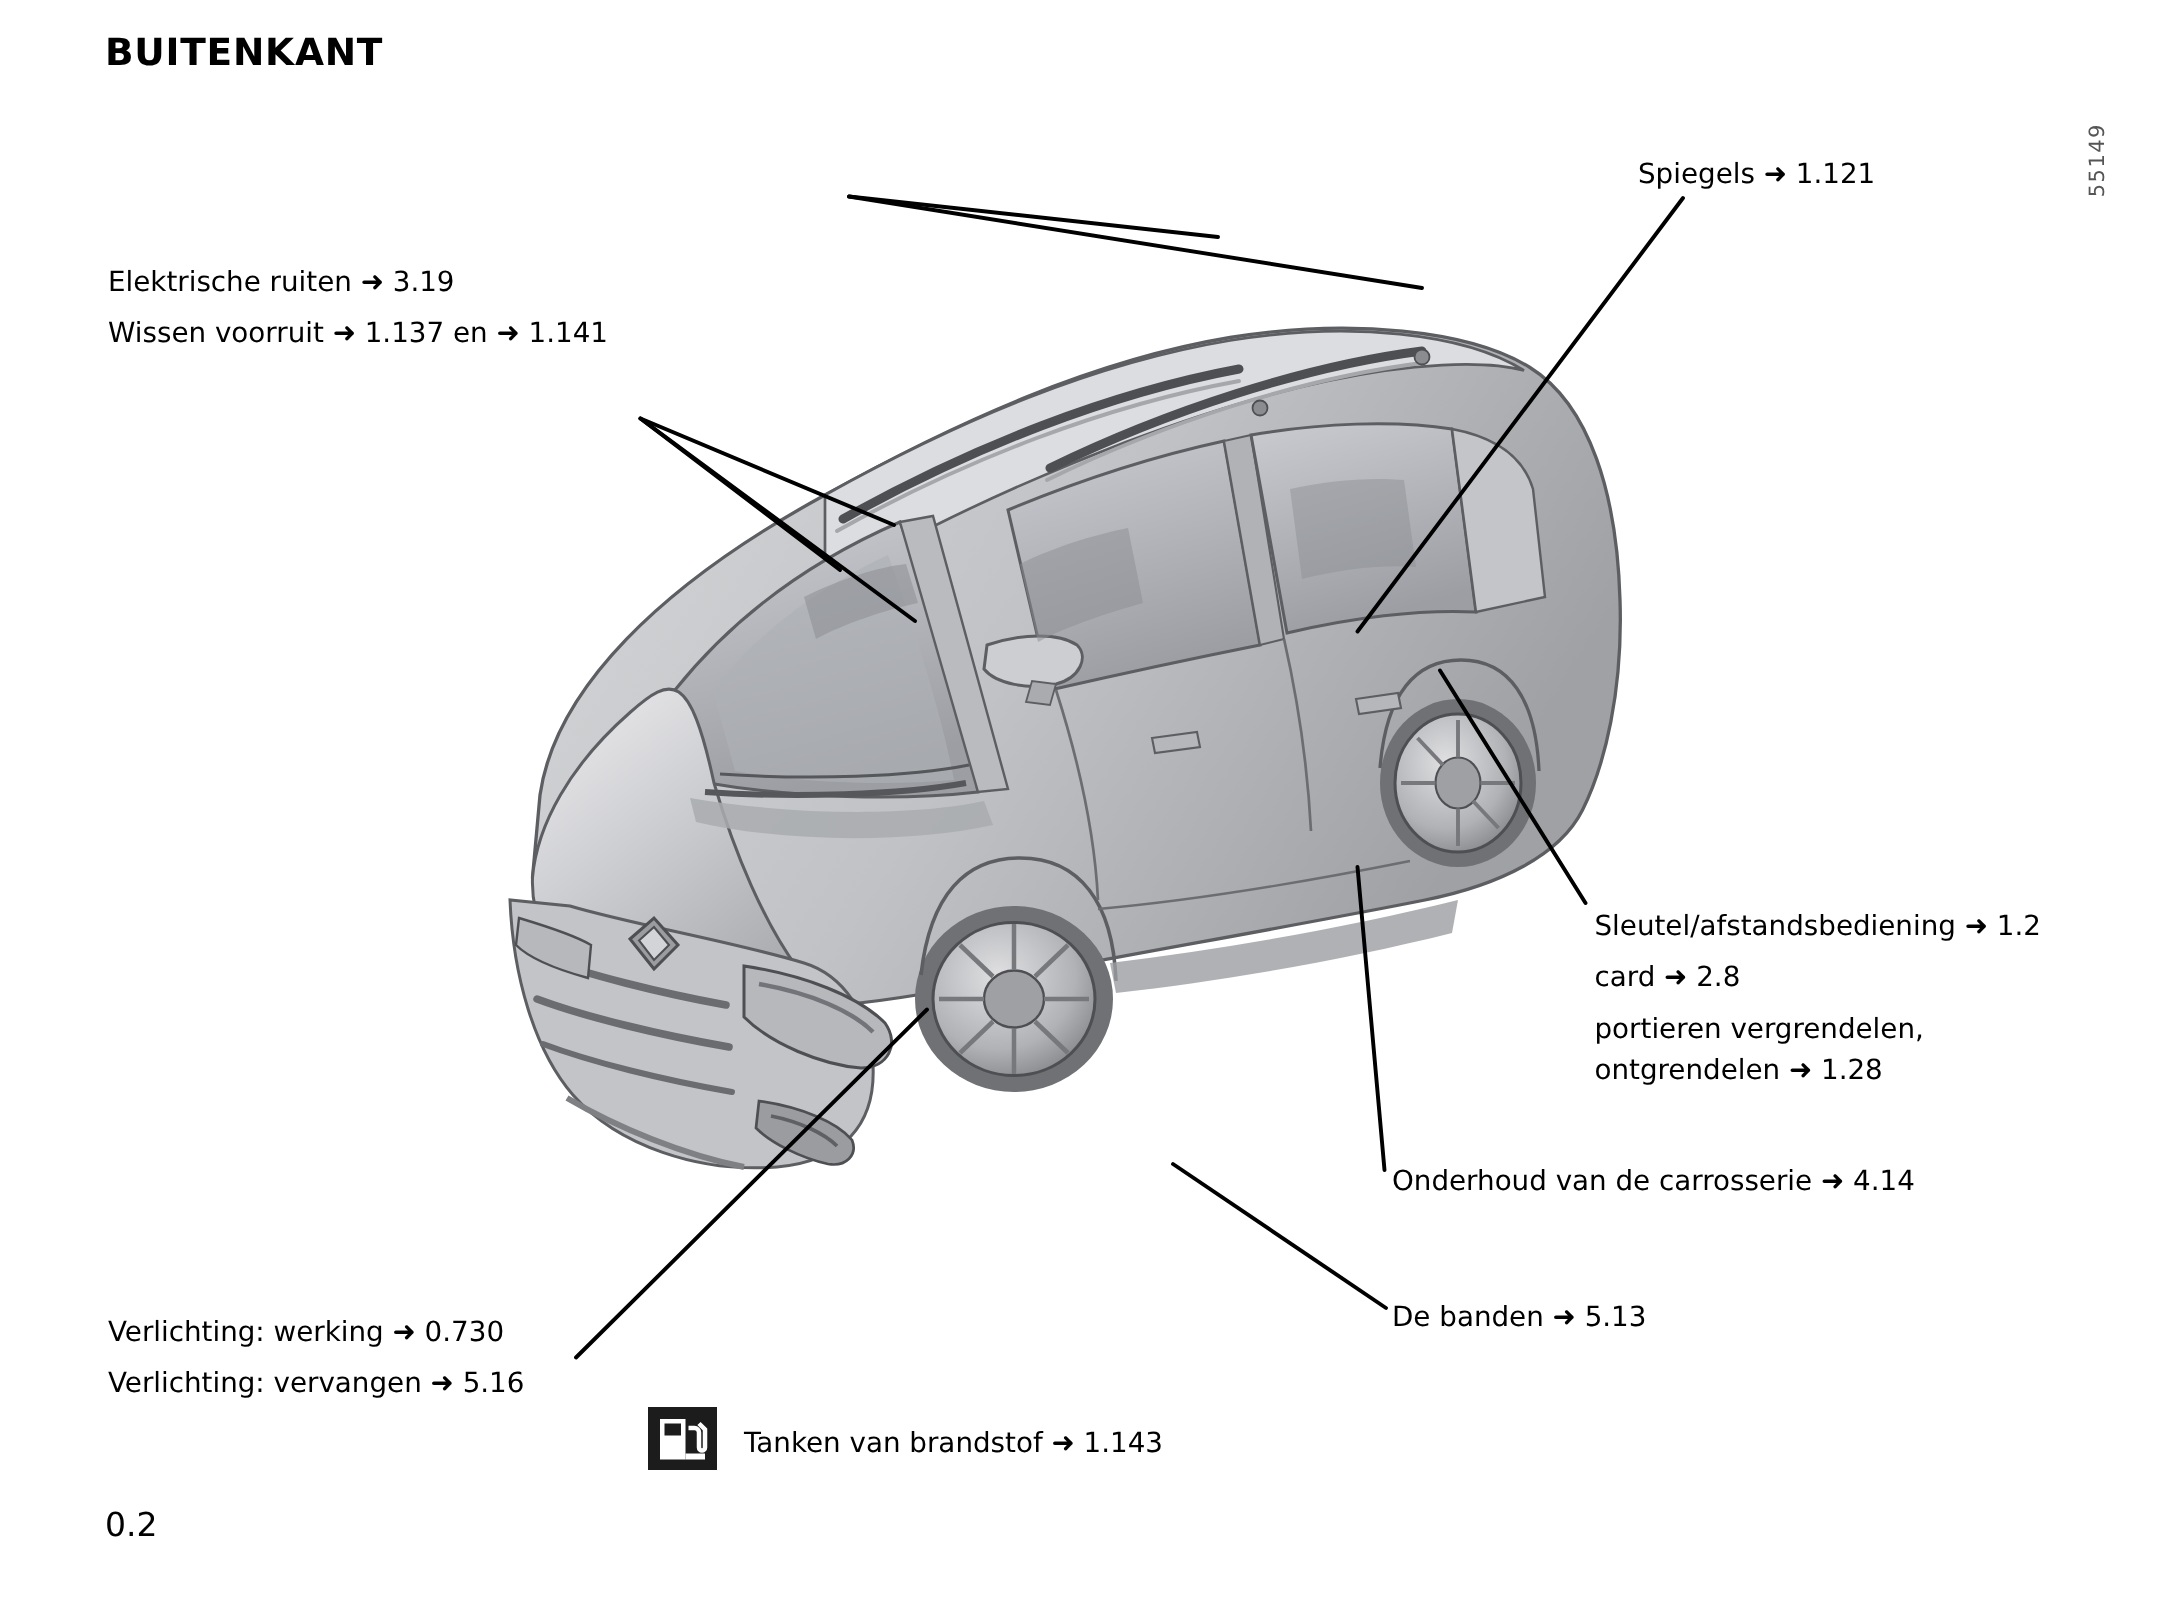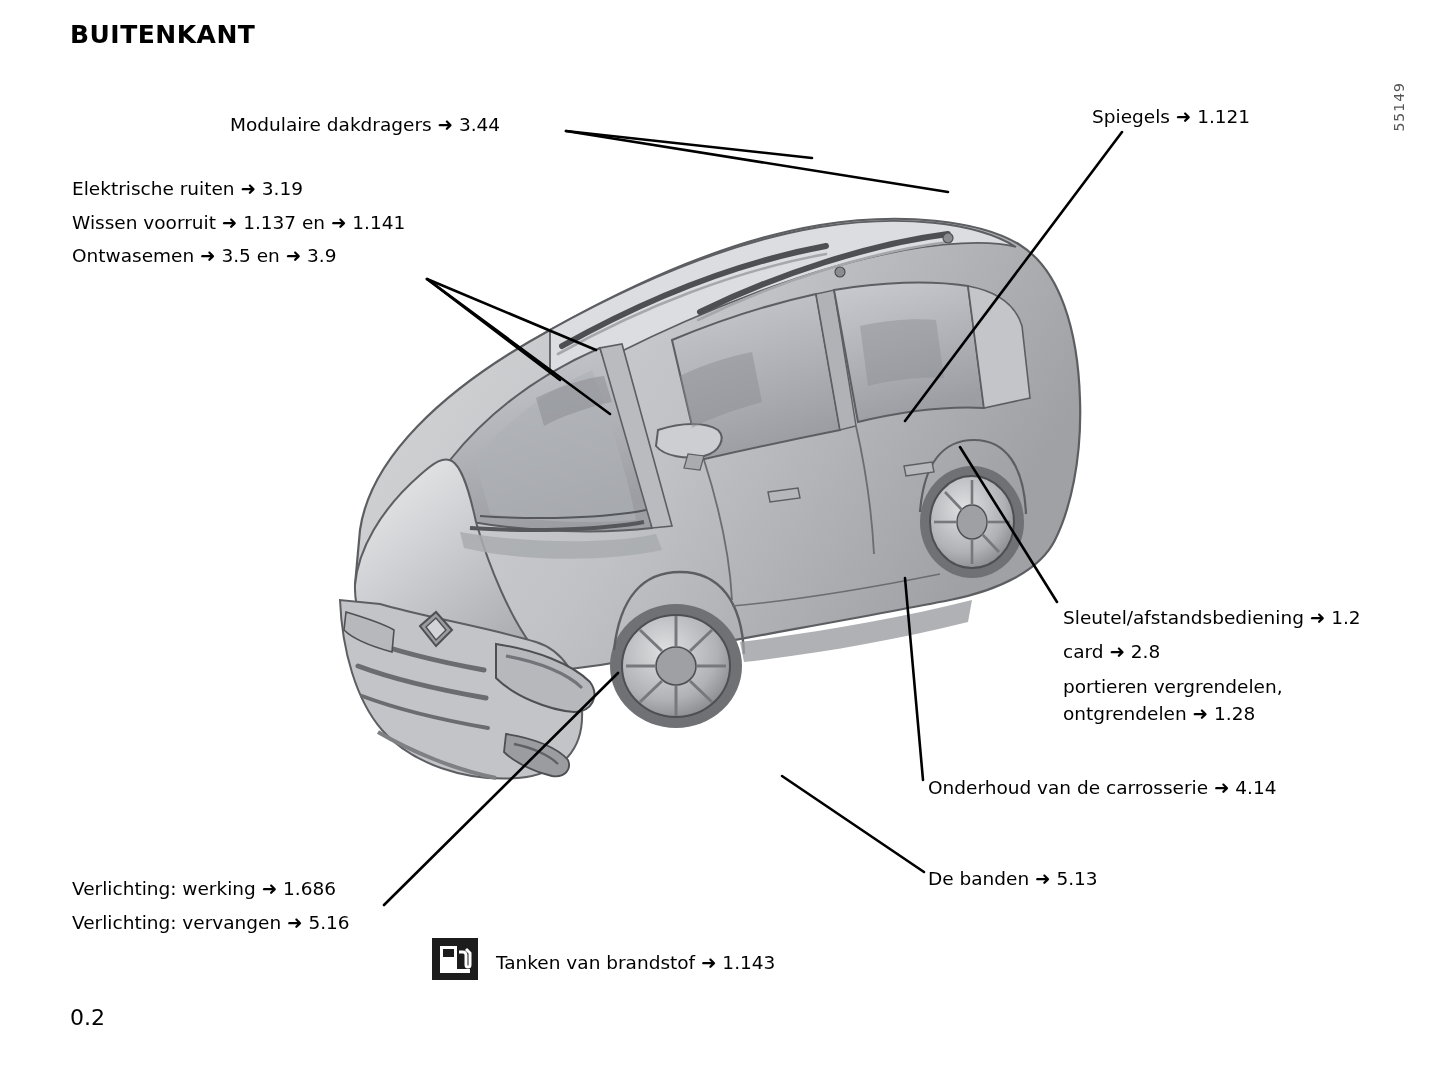--- a/index.html
+++ b/index.html
@@ -244,41 +244,39 @@
       <path d="M1057 602 L960 447"></path>
 
       <path d="M923 780 L905 578"></path>
 
       <path d="M924 872 L782 776"></path>
 
       <path d="M384 905 L618 673"></path>
     </g>
   </svg>
 
-  <div class="callout" style="left:230px; top:110px;">Modulaire dakdragers ➜ 3.44</div>
 
   <div class="callout" style="left:1092px; top:102px;">Spiegels ➜ 1.121</div>
 
   <div class="callout" style="left:72px; top:174px;">Elektrische ruiten ➜ 3.19</div>
 
   <div class="callout" style="left:72px; top:208px;">Wissen voorruit ➜ 1.137  en ➜ 1.141</div>
 
-  <div class="callout" style="left:72px; top:241px;">Ontwasemen ➜ 3.5 en ➜ 3.9</div>
 
   <div class="callout" style="left:1063px; top:603px;text-align:right;">Sleutel/afstandsbediening ➜ 1.2</div>
 
   <div class="callout" style="left:1063px; top:637px;">card ➜ 2.8</div>
 
   <div class="callout wrap" style="left:1063px; top:673px; width:320px;">portieren  vergrendelen,  ontgrendelen ➜ 1.28</div>
 
   <div class="callout" style="left:928px; top:773px;text-align:right;">Onderhoud van de carrosserie ➜ 4.14</div>
 
   <div class="callout" style="left:928px; top:864px;">De banden ➜ 5.13</div>
 
-  <div class="callout" style="left:72px; top:874px;">Verlichting: werking ➜ 1.686</div>
+  <div class="callout" style="left:72px; top:874px;">Verlichting: werking ➜ 0.730</div>
 
   <div class="callout" style="left:72px; top:908px;">Verlichting: vervangen ➜ 5.16</div>
 
   <div class="fuel-icon">
     <svg width="46" height="42" viewBox="0 0 46 42">
       <rect x="0" y="0" width="46" height="42" fill="#1c1c1c"></rect>
       <rect x="8" y="8" width="17" height="27" fill="#ffffff"></rect>
       <rect x="11" y="11" width="11" height="8" fill="#1c1c1c"></rect>
       <path d="M27 14 h4 a3 3 0 0 1 3 3 v10 a2 2 0 0 0 2 2 a2 2 0 0 0 2 -2 v-12 l-4 -4" fill="none" stroke="#ffffff" stroke-width="3"></path>
       <rect x="25" y="31" width="13" height="4" fill="#ffffff"></rect>

